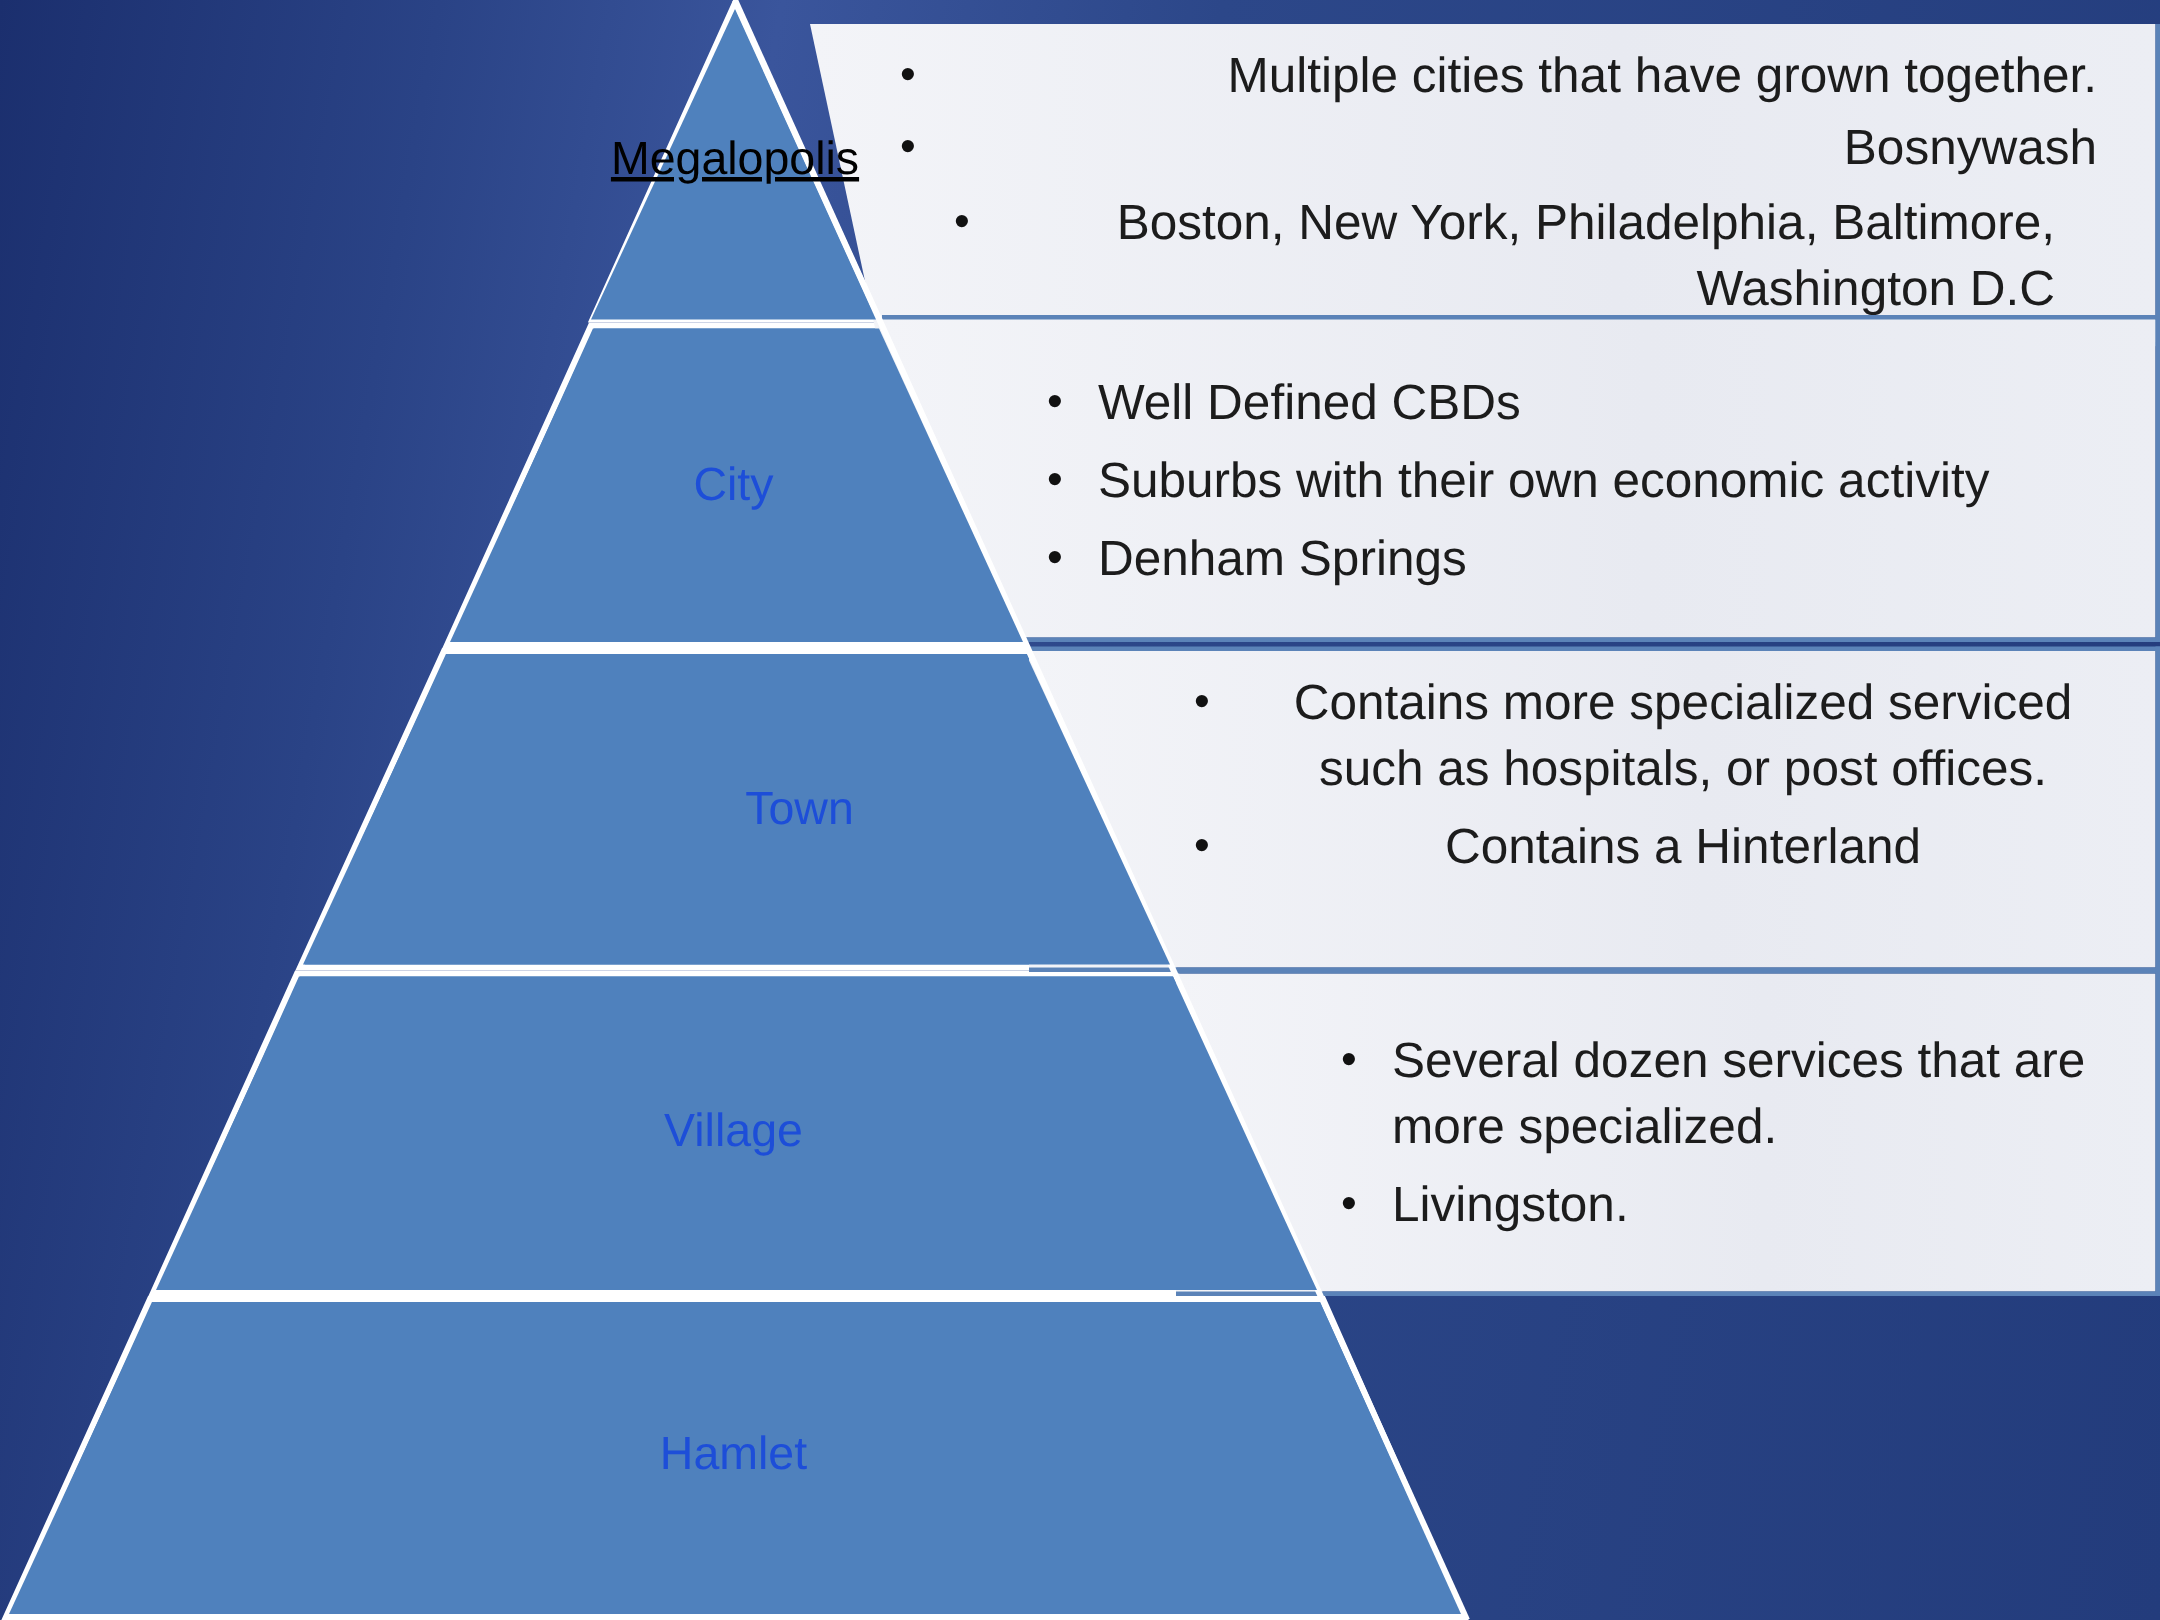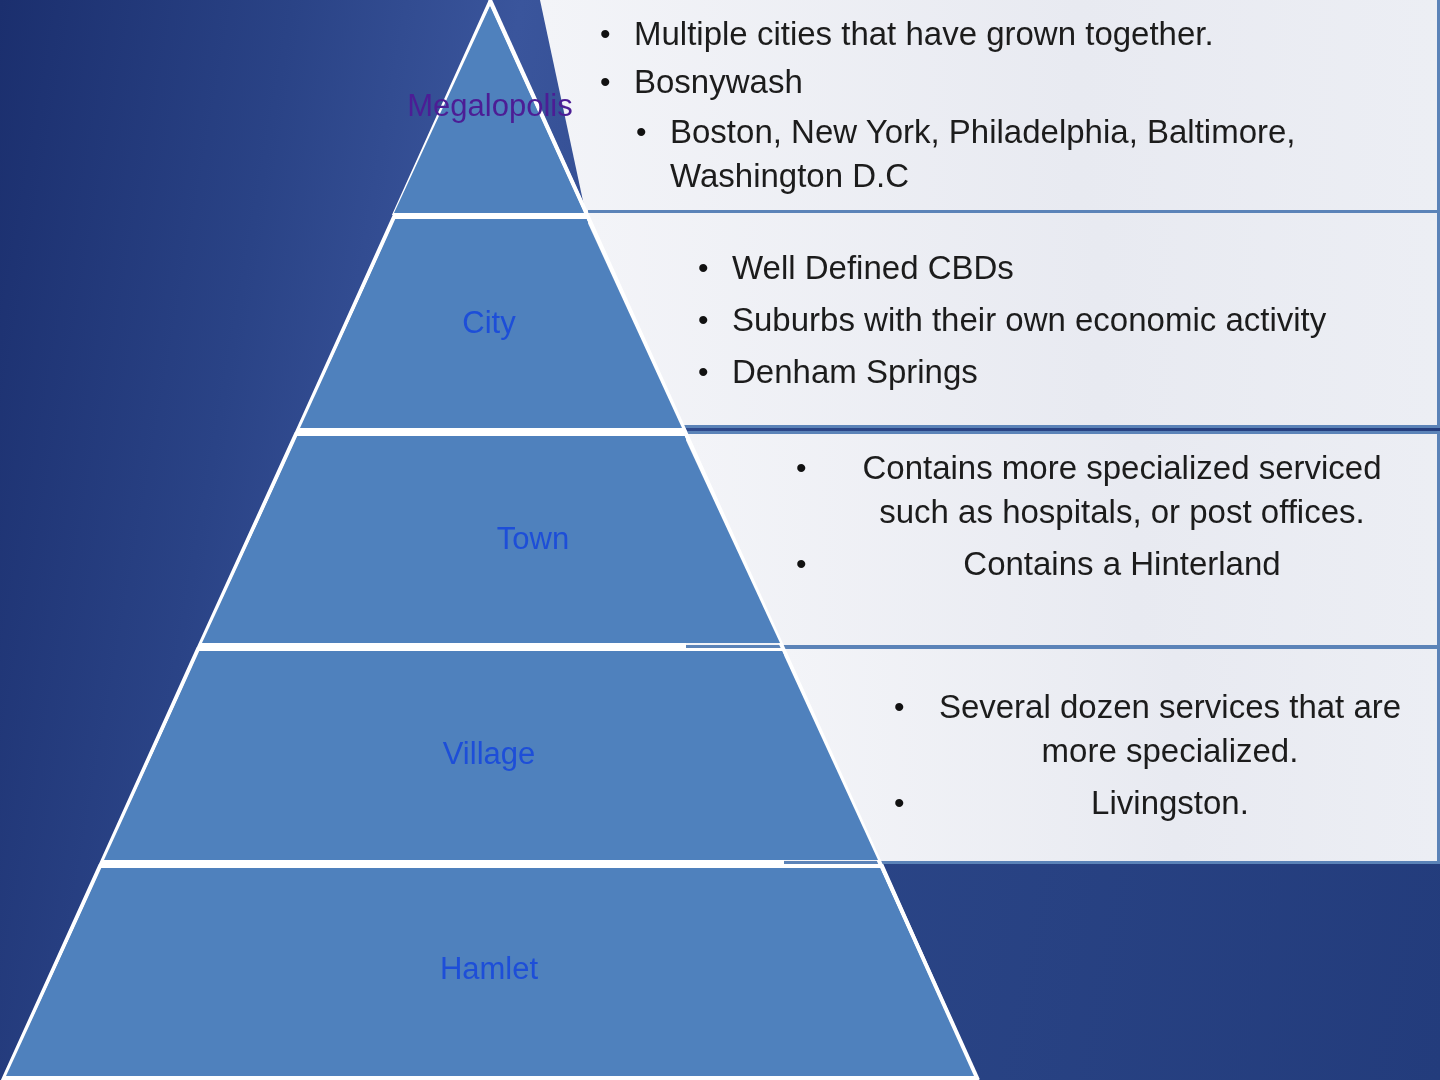--- a/index.html
+++ b/index.html
@@ -21,41 +21,41 @@
       margin-bottom:8px;
     }
     .panel li::before {
       content:"•"; position:absolute; left:2px; top:0; font-size:30px; color:#111;
     }
     .panel li.sub { padding-left:36px; margin-left:36px; }
     .tier-label {
       position:absolute; transform:translate(-50%,-50%);
       font-size:31px; color:#1d4ed8; white-space:nowrap;
     }
-    .tier-label.dark { color:#4c1d95; }
+    .tier-label.dark { color:#000000;text-decoration:underline; }
   </style>
 </head>
 <body>
 
 <div id="stage">
 
   <svg class="pyr" width="1440" height="1080" viewBox="0 0 1440 1080">
 
     <polygon points="490,2 586,213 395,213" fill="#4f81bd" stroke="#ffffff" stroke-width="4" stroke-linejoin="miter"></polygon>
 
     <polygon points="394,217 588,217 684,430 298,430" fill="#4f81bd" stroke="#ffffff" stroke-width="4"></polygon>
 
     <polygon points="296,434 686,434 782,645 200,645" fill="#4f81bd" stroke="#ffffff" stroke-width="4"></polygon>
 
     <polygon points="198,649 784,649 880,862 102,862" fill="#4f81bd" stroke="#ffffff" stroke-width="4"></polygon>
 
     <polygon points="100,866 882,866 976,1078 4,1078" fill="#4f81bd" stroke="#ffffff" stroke-width="4"></polygon>
   </svg>
 
-  <div class="panel" style="left:540px; top:0px; width:900px; height:215px; clip-path:polygon(47px 0,100% 0,100% 100%,46px 100%,0 0); border-top:none;">
+  <div class="panel" style="left:540px; top:16px; width:900px; height:215px; clip-path:polygon(47px 0,100% 0,100% 100%,46px 100%,0 0); border-top:none;text-align:right;">
     <ul style="left:58px; top:12px; width:800px;">
       <li>Multiple cities that have grown together.</li>
       <li style="margin-top:-4px;">Bosnywash</li>
       <li class="sub" style="width:700px; line-height:44px; margin-top:-2px;">Boston, New York, Philadelphia, Baltimore, Washington D.C</li>
     </ul>
   </div>
 
   <div class="panel" style="left:588px; top:210px; width:852px; height:218px;">
     <ul style="left:108px; top:33px; width:740px;">
       <li>Well Defined CBDs</li>
@@ -64,21 +64,21 @@
     </ul>
   </div>
 
   <div class="panel" style="left:686px; top:431px; width:754px; height:217px;">
     <ul style="left:108px; top:12px; width:620px;text-align:center;">
       <li>Contains more specialized serviced such as hospitals, or post offices.</li>
       <li>Contains a Hinterland</li>
     </ul>
   </div>
 
-  <div class="panel" style="left:784px; top:646px; width:656px; height:218px;text-align:center;">
+  <div class="panel" style="left:784px; top:646px; width:656px; height:218px;">
     <ul style="left:108px; top:36px; width:520px;">
       <li>Several  dozen services that are more specialized.</li>
       <li>Livingston.</li>
     </ul>
   </div>
 
 
   <svg class="pyr" width="1440" height="1080" viewBox="0 0 1440 1080" style="pointer-events:none;">
     <line x1="490" y1="0" x2="978" y2="1080" stroke="#ffffff" stroke-width="4"></line>
     <polygon points="490,6 584,213 394,213" fill="#4f81bd"></polygon>

